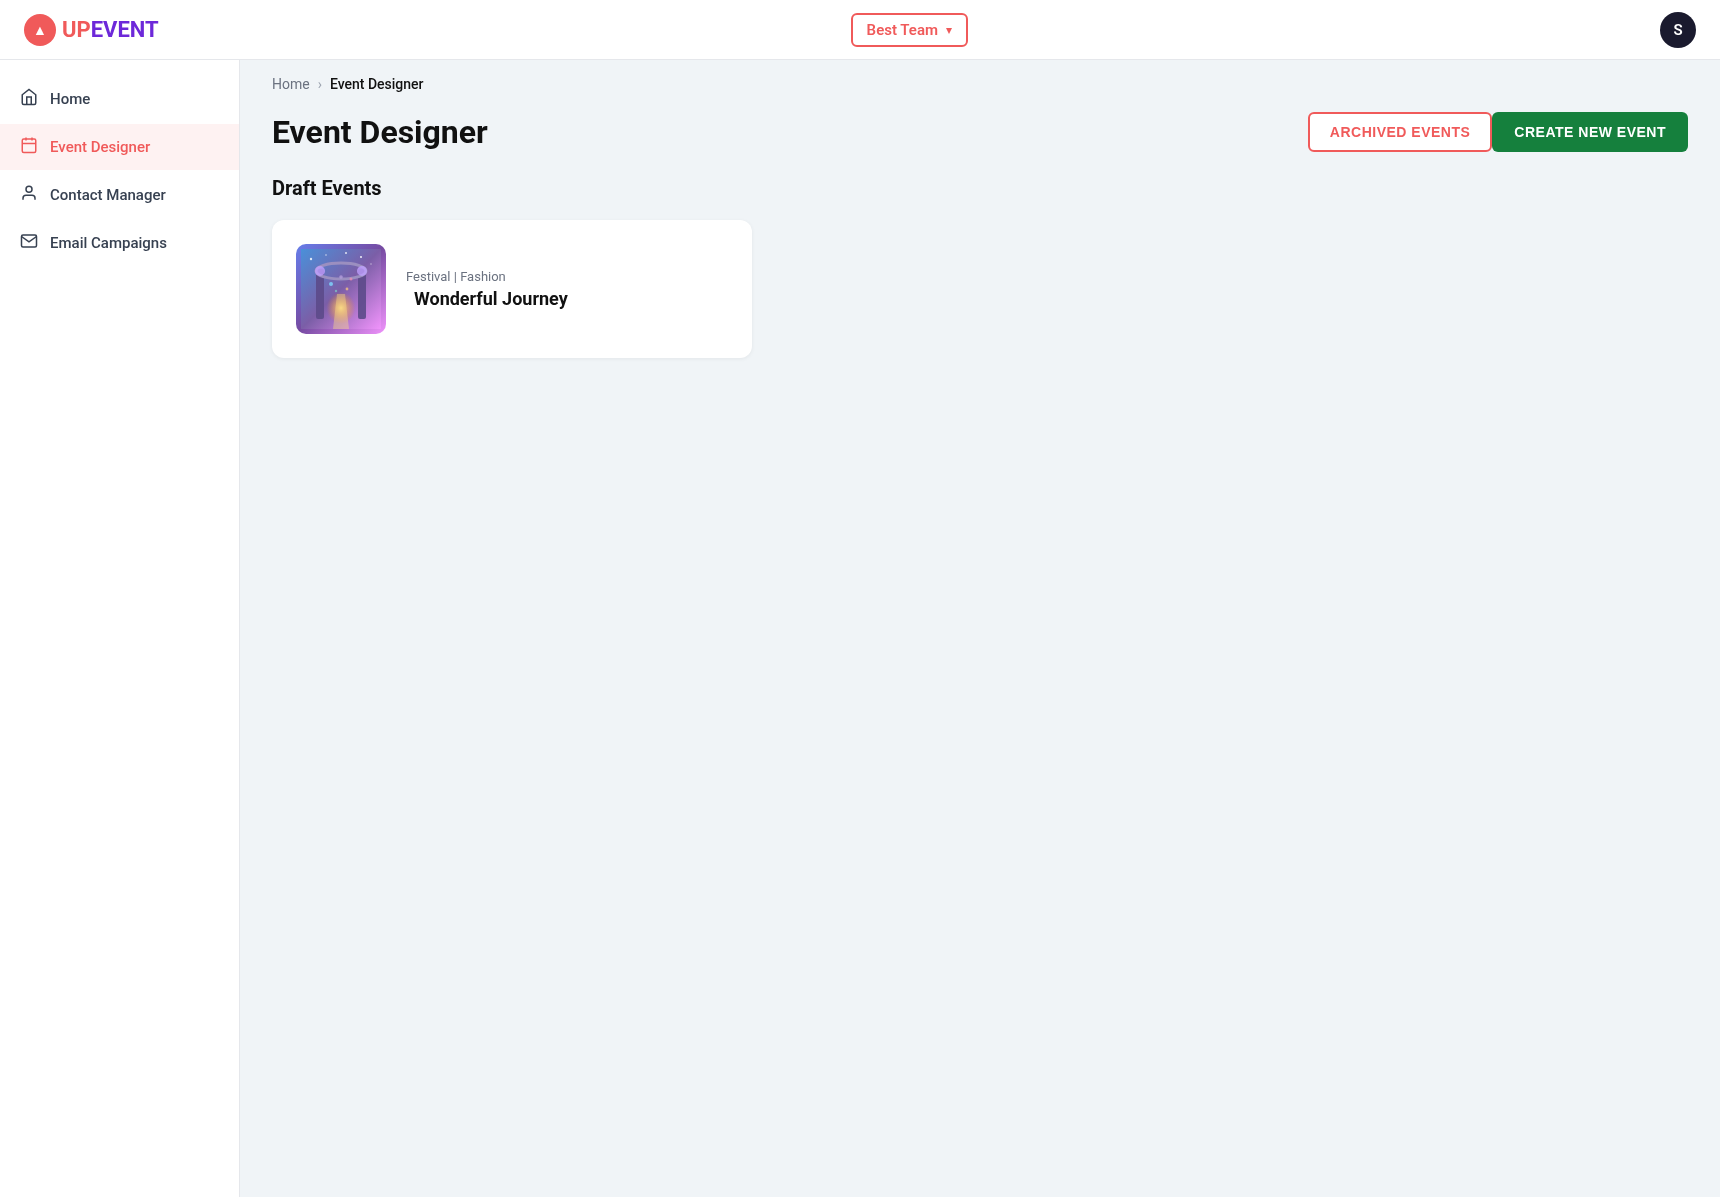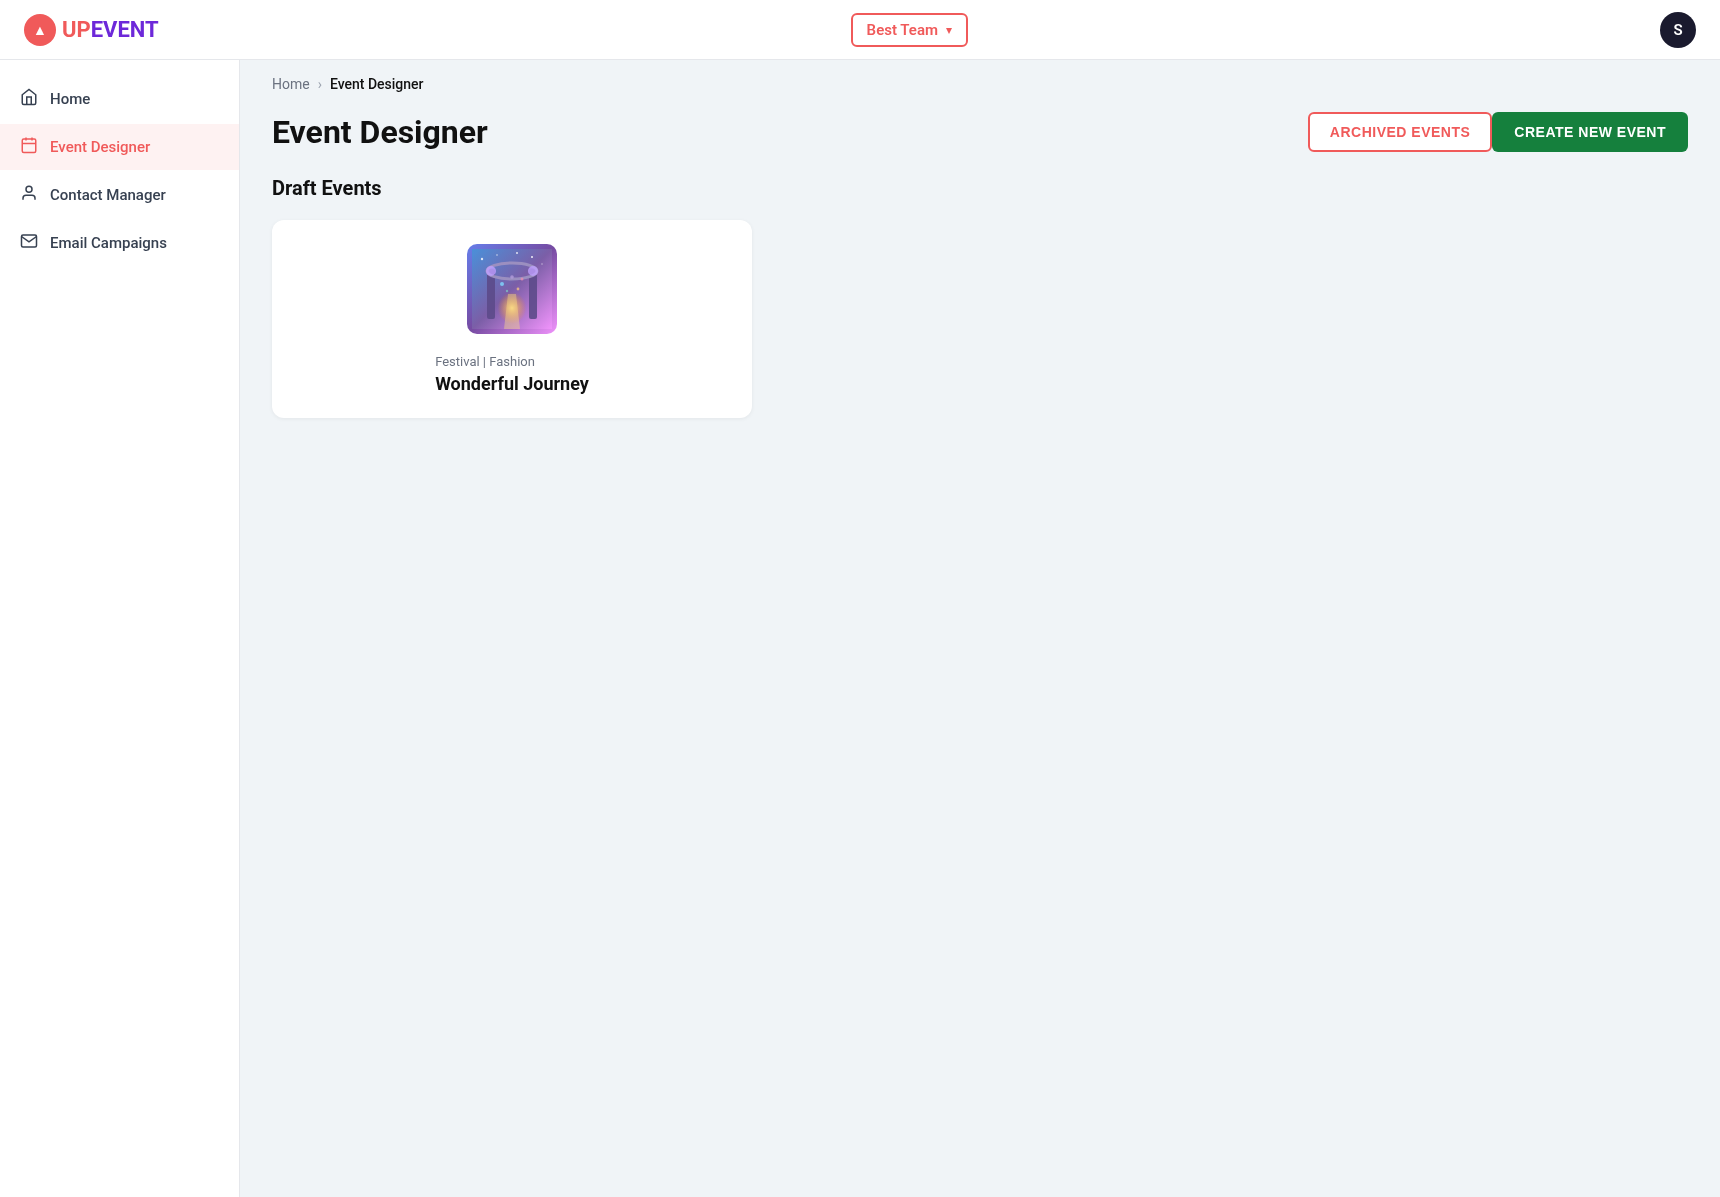--- a/index.html
+++ b/index.html
@@ -96,31 +96,31 @@
     
     .content { padding: 0 32px 32px; }
 
     .section-title { font-size: 20px; font-weight: 700; color: #111; margin-bottom: 20px; }
 
     
     .event-card {
       background: #fff; border-radius: 12px; padding: 24px;
       display: flex; align-items: center; gap: 20px;
       box-shadow: 0 1px 4px rgba(0,0,0,0.06);
-      max-width: 480px; cursor: pointer; flex-direction: column;
+      max-width: 480px; cursor: pointer;
     }
     .event-card-image {
       width: 90px; height: 90px; border-radius: 10px; overflow: hidden; flex-shrink: 0;
       background: linear-gradient(135deg, #667eea 0%, #764ba2 50%, #f093fb 100%);
       display: flex; align-items: center; justify-content: center;
     }
     .event-card-image svg { width: 80px; height: 80px; }
     .event-card-info {}
     .event-card-category { font-size: 13px; color: #6b7280; margin-bottom: 4px; }
-    .event-card-name { font-size: 18px; font-weight: 700; color: #111; }
+    .event-card-name { font-size: 18px; font-weight: 700; color: #111; margin-left: 8px; }
   </style>
 </head>
 <body>
 
 <div class="topbar">
   <div class="logo">
     <div class="logo-icon">
       <span>▲</span>
     </div>
     <div class="logo-text">

